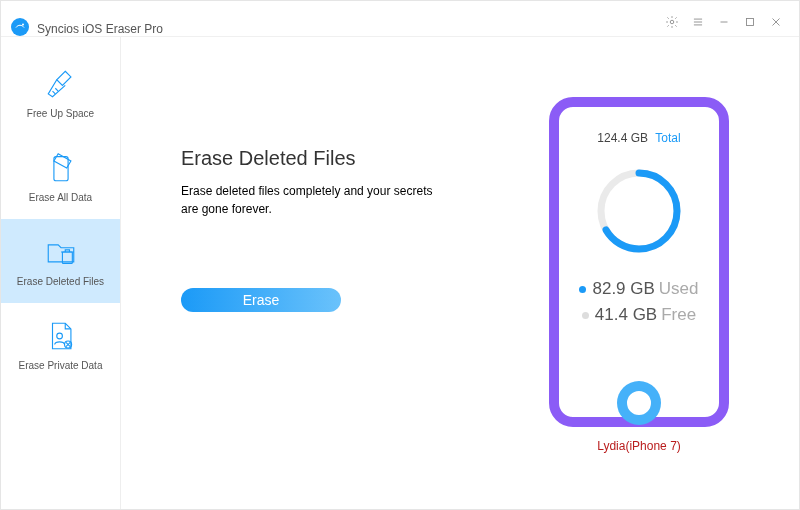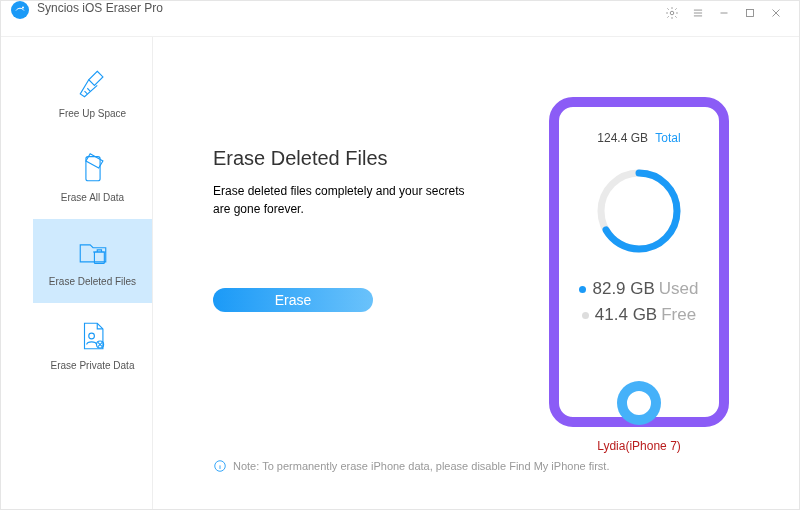--- a/index.html
+++ b/index.html
@@ -1,28 +1,28 @@
 <!DOCTYPE html>
 <html><head>
 <meta charset="utf-8">
 <style>
   * { box-sizing: border-box; margin: 0; padding: 0; }
   body { font-family: "Segoe UI", Arial, sans-serif; background: #fff; width: 800px; height: 510px; overflow: hidden; border: 1px solid #e5e5e5; }
 
   
-  .titlebar { height: 36px; display: flex; align-items: flex-start; padding: 0 10px; border-bottom: 1px solid #f0f0f0; }
+  .titlebar { height: 36px; display: flex; align-items: flex-end; padding: 0 10px; border-bottom: 1px solid #f0f0f0; }
   .logo { width: 18px; height: 18px; border-radius: 50%; background: #1b9af7; display: flex; align-items: center; justify-content: center; margin-right: 8px; }
   .logo svg { width: 12px; height: 12px; }
   .app-title { font-size: 12px; color: #555; }
   .tb-spacer { flex: 1; }
   .tb-btn { width: 26px; height: 26px; display: flex; align-items: center; justify-content: center; color: #888; font-size: 13px; cursor: pointer; }
   .tb-btn svg { width: 14px; height: 14px; stroke: #888; fill: none; stroke-width: 1.5; }
 
   
-  .body { display: flex; height: calc(100% - 36px); padding-left: 32px; }
+  .body { display: flex; height: calc(100% - 36px); }
   .sidebar { width: 120px; border-right: 1px solid #eee; display: flex; flex-direction: column; padding-top: 14px; }
   .side-item { height: 84px; display: flex; flex-direction: column; align-items: center; justify-content: center; cursor: pointer; }
   .side-item.active { background: #cfeafe; }
   .side-icon { width: 36px; height: 36px; display: flex; align-items: center; justify-content: center; margin-bottom: 6px; }
   .side-icon svg { stroke: #1b9af7; fill: none; stroke-width: 1.6; }
   .side-label { font-size: 10px; color: #555; text-align: center; line-height: 1.2; padding: 0 6px; }
 
   
   .main { flex: 1; position: relative; padding: 40px 30px 20px 60px; display: flex; }
   .left-pane { flex: 1; padding-top: 70px; }
@@ -182,24 +182,14 @@
               <span class="legend-val">41.4 GB</span>
               <span class="legend-key">Free</span>
             </div>
           </div>
         </div>
         <div class="home-btn-shape"></div>
       </div>
       <div class="device-name">Lydia(iPhone 7)</div>
     </div>
 
-    <div class="note-row">
-      <span class="note-icon">
-        <svg viewBox="0 0 24 24">
-            <circle cx="12" cy="12" r="9"></circle>
-            <line x1="12" y1="8" x2="12" y2="8"></line>
-            <line x1="12" y1="11" x2="12" y2="17"></line>
-          </svg>
-      </span>
-      <span>Note: To permanently erase iPhone data, please disable Find My iPhone first.</span>
-    </div>
   </div>
 </div>
 
 </body></html>

